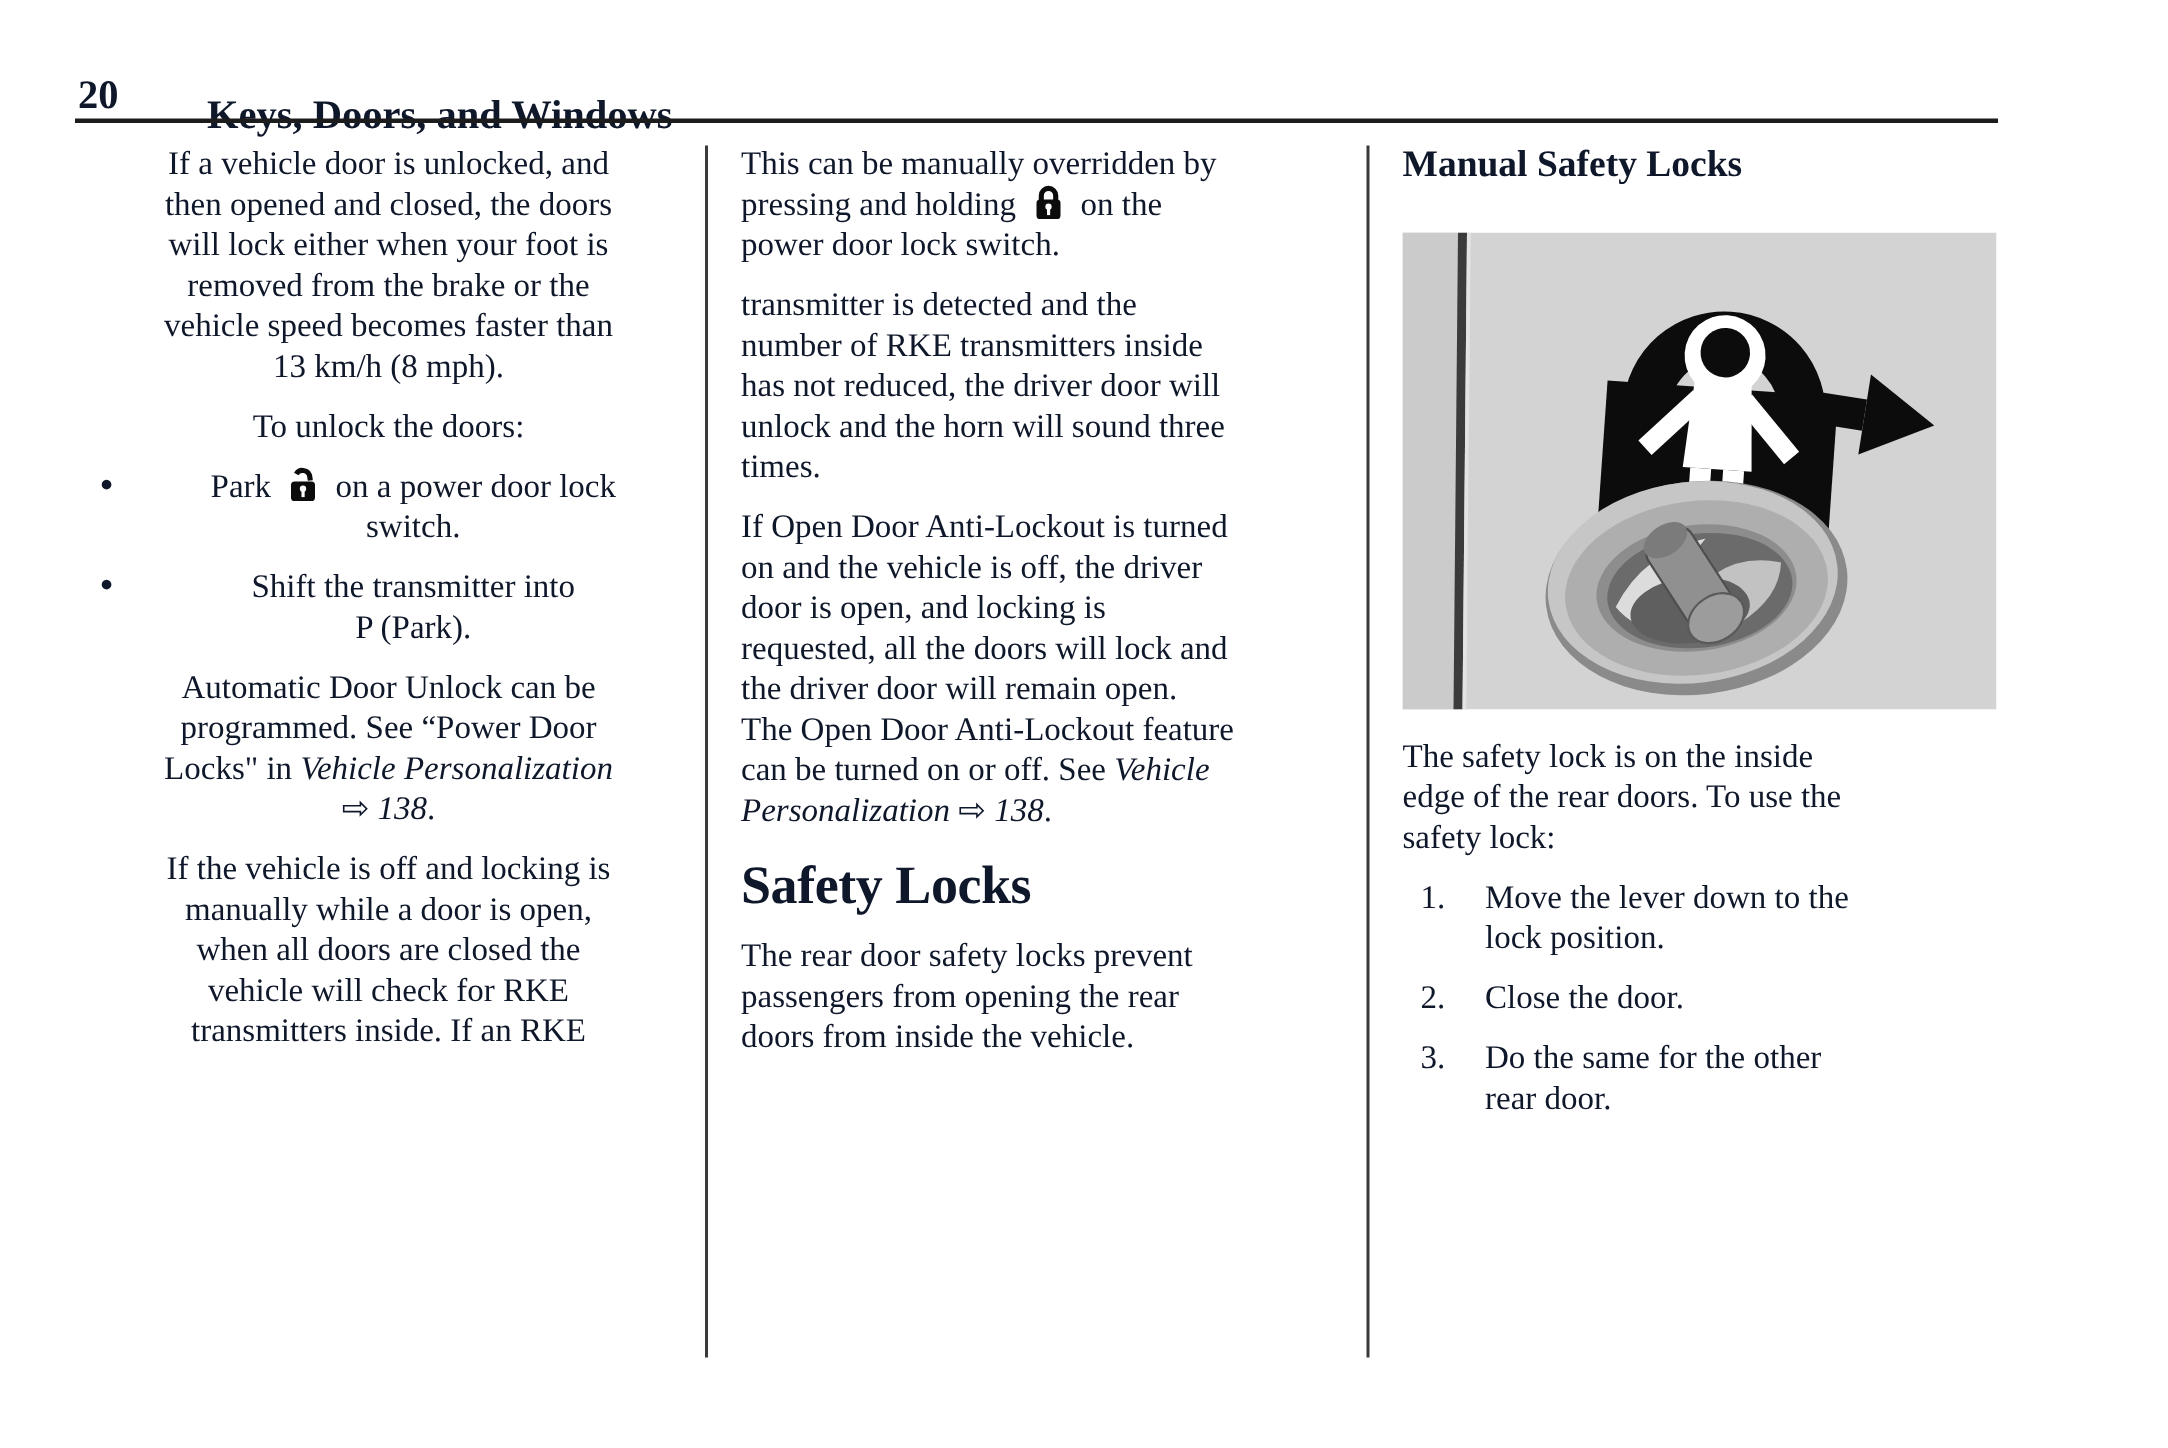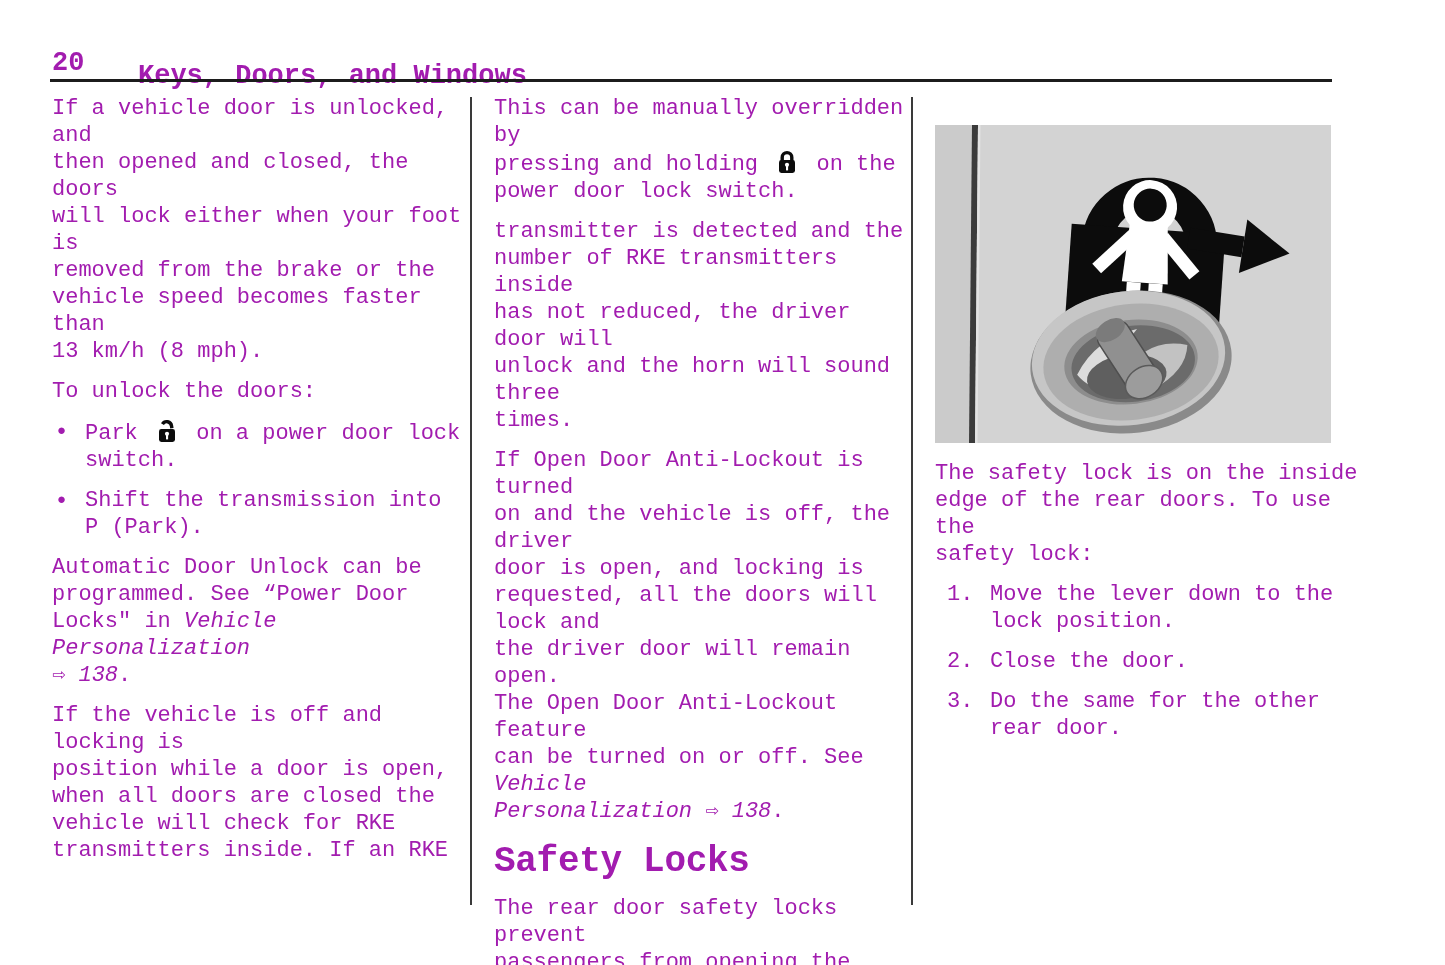--- a/index.html
+++ b/index.html
@@ -1,28 +1,28 @@
 <!DOCTYPE html>
 <html><head>
 <meta charset="utf-8">
 <style>
   html,body{margin:0;padding:0;background:#ffffff;}
   .page{
     position:relative;width:1445px;height:965px;background:#ffffff;
-    font-family:Liberation Mono, monospace;color:#a21caf;
+    font-family:Liberation Serif, serif;color:#0f172a;
     overflow:hidden;
   }
   .pagenum{position:absolute;left:52px;top:48px;font-size:27px;font-weight:bold;line-height:30px;}
   .chapter{position:absolute;left:138px;top:61px;font-size:27px;font-weight:bold;line-height:30px;}
   .rule{position:absolute;left:50px;top:79px;width:1282px;height:3px;background:#1c1c1c;}
   .vsep{position:absolute;top:97px;width:2px;height:808px;background:#3a3a3a;}
   .vsep1{left:470px;}
   .vsep2{left:911px;}
   .col{position:absolute;top:95px;font-size:22px;line-height:27px;}
-  .col1{left:52px;width:414px;}
+  .col1{left:52px;width:414px;text-align:center;}
   .col2{left:494px;width:414px;}
   .col3{left:935px;width:424px;}
   .lines{white-space:pre-line;}
   .para{margin:0 0 13px 0;}
   .bighead{font-size:36px;line-height:42px;font-weight:bold;margin:16px 0 12px 0;letter-spacing:-0.3px;}
   .subhead{font-size:25px;line-height:30px;font-weight:bold;margin:18px 0 8px 0;}
   .col3 .subhead{margin-top:0;}
   .item{display:flex;margin:0 0 13px 0;}
   .marker{flex:0 0 33px;padding-left:5px;box-sizing:border-box;font-size:15px;line-height:27px;}
   .btext{flex:1;}
@@ -60,31 +60,31 @@
             <path d="M17.5 11 V8.6 A4.9 4.9 0 0 0 8.8 5.4" fill="none" stroke="#0c0c0c" stroke-width="3.4" transform="rotate(-8 13 8)"></path>
             <rect x="5" y="11" width="16" height="13" rx="2.4" fill="#0c0c0c"></rect>
             <circle cx="13" cy="15.8" r="2.1" fill="#ffffff"></circle>
             <rect x="12" y="16.6" width="2.1" height="4.8" fill="#ffffff"></rect>
           </svg><span class="lines"> on a power door lock
 switch.</span></span>
     </div>
 
     <div class="item">
       <span class="marker">●</span>
-      <span class="btext lines">Shift the transmission into
+      <span class="btext lines">Shift the transmitter into
 P (Park).</span>
     </div>
 
     <p class="para"><span class="lines">Automatic Door Unlock can be
 programmed. See “Power Door
 Locks" in </span><i class="lines">Vehicle Personalization</i><span class="lines">
 ⇨ </span><i>138</i><span>.</span></p>
 
     <p class="para lines">If the vehicle is off and locking is
-position while a door is open,
+manually while a door is open,
 when all doors are closed the
 vehicle will check for RKE
 transmitters inside. If an RKE</p>
   </section>
 
   <section class="col col2">
     <p class="para"><span class="lines">This can be manually overridden by
 pressing and holding </span><svg class="pl" width="26" height="26" viewBox="0 0 26 26">
           <path d="M8.2 12 V8.4 A4.8 4.8 0 0 1 17.8 8.4 V12" fill="none" stroke="#0c0c0c" stroke-width="3.4"></path>
           <rect x="5" y="11" width="16" height="13" rx="2.4" fill="#0c0c0c"></rect>
@@ -109,20 +109,21 @@
 can be turned on or off. See </span><i class="lines">Vehicle
 Personalization</i><span class="lines"> ⇨ </span><i>138</i><span>.</span></p>
 
     <h2 class="bighead">Safety Locks</h2>
     <p class="para lines">The rear door safety locks prevent
 passengers from opening the rear
 doors from inside the vehicle.</p>
   </section>
 
   <section class="col col3">
+    <h3 class="subhead">Manual Safety Locks</h3>
 
     <figure class="fig">
       <svg width="396" height="318" viewBox="0 0 396 318">
         <rect width="396" height="318" fill="#d3d3d3"></rect>
         <rect x="0" y="0" width="37" height="318" fill="#cbcbcb"></rect>
         <polygon points="37,0 43,0 40,318 34,318" fill="#3b3b3b"></polygon>
         <polygon points="43,0 45.5,0 42.5,318 40,318" fill="#e3e3e3"></polygon>
 
         <g transform="translate(108,16) rotate(4 104 110)">
           <path d="M54 104 A52 52 0 0 1 158 104" fill="none" stroke="#0c0c0c" stroke-width="31"></path>

